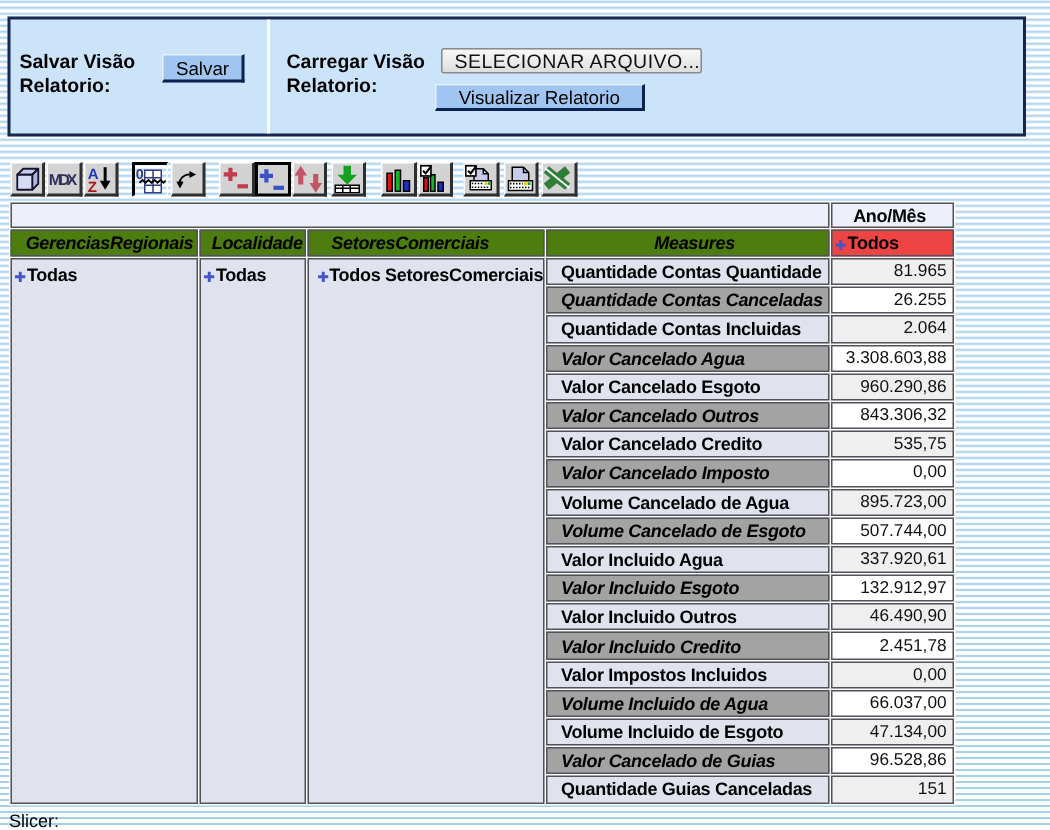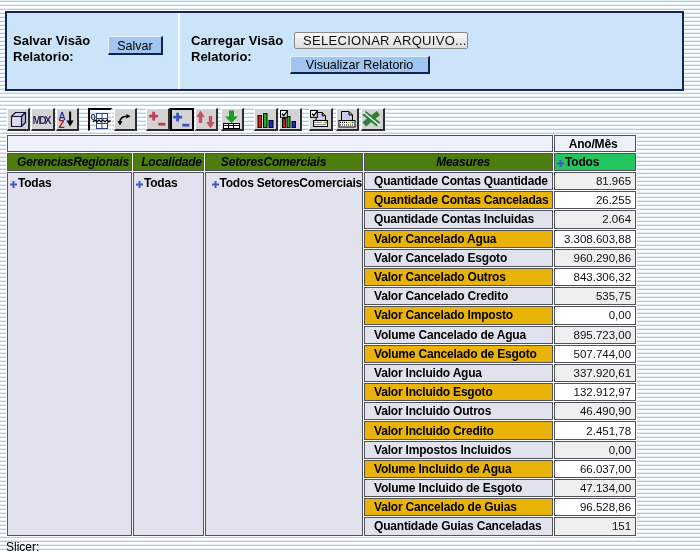--- a/index.html
+++ b/index.html
@@ -14,26 +14,26 @@
 .tb{position:absolute;top:108px;width:23.5px;height:23px;box-sizing:border-box;background:#d3d3d3;border-top:1px solid #ffffff;border-left:1px solid #ffffff;border-right:2px solid #2e2e2e;border-bottom:2px solid #2e2e2e;overflow:hidden;}
 .tb svg{display:block;margin:1px auto 0;}
 .tb.pressed{background:transparent;border-top:2px solid #000;border-left:2px solid #000;border-right:1px solid #fff;border-bottom:1px solid #fff;}
 .tb.pressed svg{margin-top:0.5px;}
 .tb.sel{border:2px solid #000;}
 table.piv{position:absolute;left:6px;top:134px;border-collapse:separate;border-spacing:1px;background:#fdfdfd;}
 table.piv td{border:1px solid #52525a;box-sizing:border-box;font-size:12px;font-weight:bold;letter-spacing:-0.2px;color:#000;padding:0;white-space:nowrap;overflow:hidden;}
 table.piv td.hempty{background:#edf0fa;}
 table.piv td.hdr{background:#4d7c0f;text-align:center;font-style:italic;}
 table.piv td.anomes{background:#edf0fa;text-align:center;padding-right:4px;}
-table.piv td.todos{background:#22c55e;text-align:left;padding-left:2px;}
+table.piv td.todos{background:#ef4444;text-align:left;padding-left:2px;}
 table.piv td.tall{background:#e0e3ee;vertical-align:top;padding:3px 0 0 2px;}
 table.piv td.tall.c3{padding-left:5.5px;}
 table.piv tr.r0 td.m{background:#e0e3ee;}
 table.piv tr.r0 td.v{background:#efefef;}
-table.piv tr.r1 td.m{background:#eab308;}
+table.piv tr.r1 td.m{background:#a3a3a3;font-style:italic;}
 table.piv tr.r1 td.v{background:#ffffff;}
 table.piv td.m{padding-left:9px;}
 table.piv td.v{font-weight:normal;letter-spacing:0;text-align:right;padding-right:4px;color:#101010;font-size:11.5px;}
 svg.pl{margin:0 1px -1px 0;}
 .slicer{position:absolute;left:6px;top:540px;font-size:12px;color:#000;}
 </style></head>
 <body>
 <div class="topbox">
  <div class="lbl" style="left:6px;top:20px">Salvar Visão<br>Relatorio:</div>
  <div class="btn" style="left:101px;top:23px;width:55px;height:19px;line-height:19px">Salvar</div>

